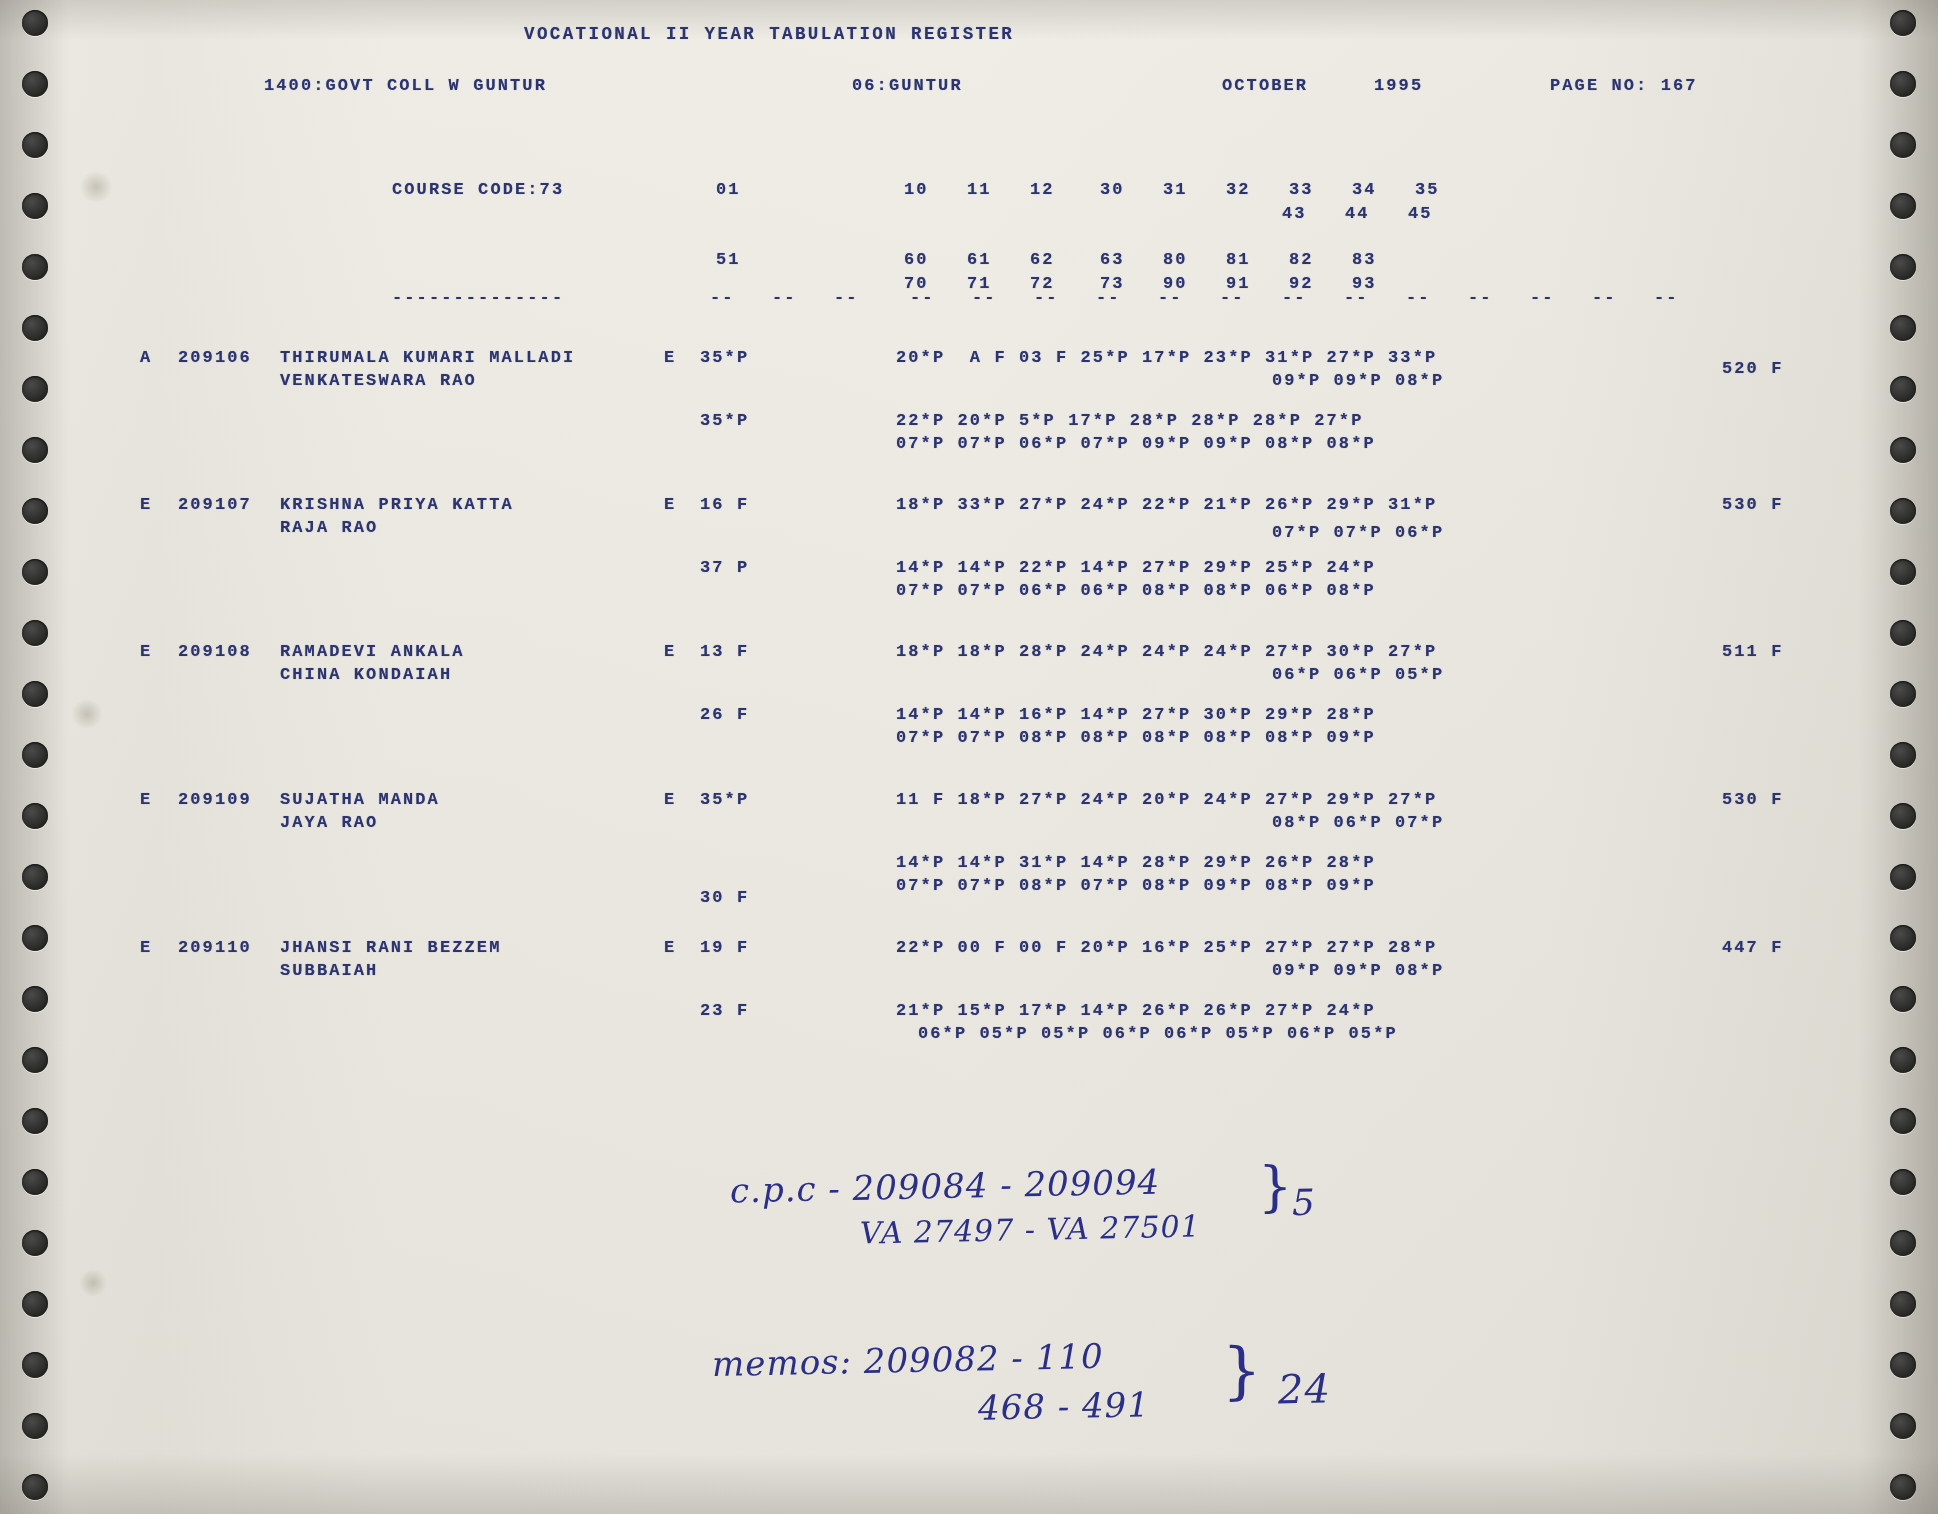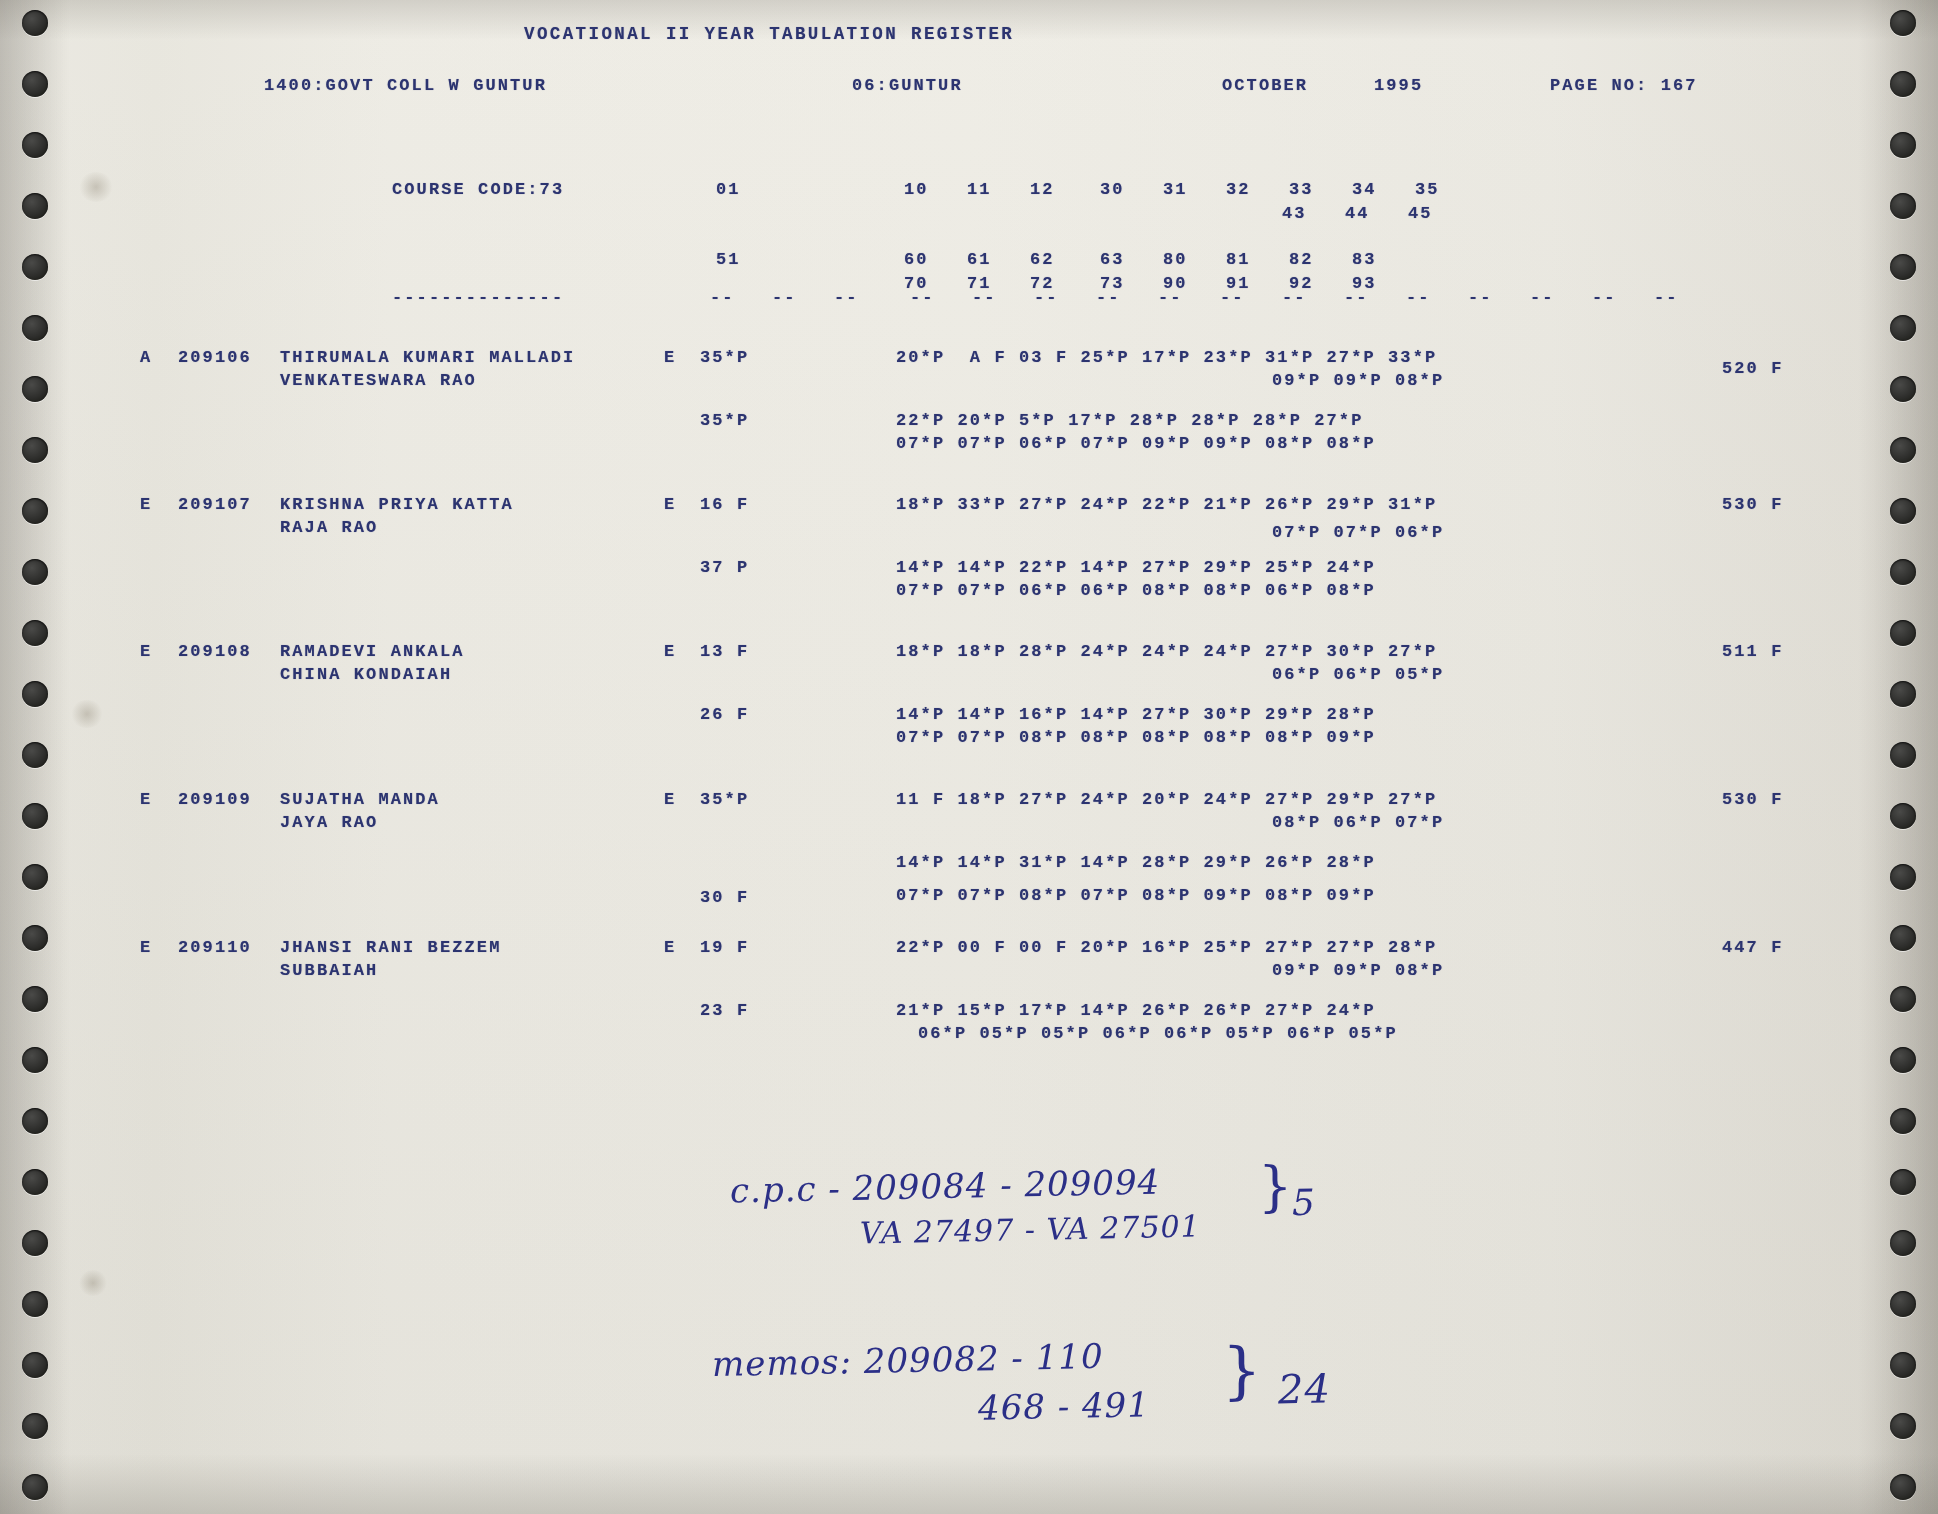--- a/index.html
+++ b/index.html
@@ -277,21 +277,21 @@
         <div class="txt b " style="left: 140px; top: 0px;">E</div>
         <div class="txt b " style="left: 178px; top: 0px;">209109</div>
         <div class="txt b " style="left: 280px; top: 0px;">SUJATHA MANDA</div>
         <div class="txt b " style="left: 280px; top: 23px;">JAYA RAO</div>
         <div class="txt b " style="left: 664px; top: 0px;">E</div>
         <div class="txt b " style="left: 700px; top: 0px;">35*P</div>
         <div class="txt b " style="left: 896px; top: 0px; font-family: Liberation Mono, monospace;">11 F 18*P 27*P 24*P 20*P 24*P 27*P 29*P 27*P</div>
         <div class="txt b " style="left: 1272px; top: 23px;">08*P 06*P 07*P</div>
         <div class="txt b " style="left: 700px; top: 63px; margin-top: 35px;">30 F</div>
         <div class="txt b " style="left: 896px; top: 63px;">14*P 14*P 31*P 14*P 28*P 29*P 26*P 28*P</div>
-        <div class="txt b " style="left: 896px; top: 96px;">07*P 07*P 08*P 07*P 08*P 09*P 08*P 09*P</div>
+        <div class="txt b " style="left: 896px; top: 86px;">07*P 07*P 08*P 07*P 08*P 09*P 08*P 09*P</div>
         <div class="txt b " style="left: 1722px; top: 0px;">530 F</div>
       </div>
       <div style="position: absolute; left: 0px; top: 938px; width: 1938px; height: 140px;">
         <div class="txt b " style="left: 140px; top: 0px;">E</div>
         <div class="txt b " style="left: 178px; top: 0px;">209110</div>
         <div class="txt b " style="left: 280px; top: 0px;">JHANSI RANI BEZZEM</div>
         <div class="txt b " style="left: 280px; top: 23px;">SUBBAIAH</div>
         <div class="txt b " style="left: 664px; top: 0px;">E</div>
         <div class="txt b " style="left: 700px; top: 0px;">19 F</div>
         <div class="txt b " style="left: 896px; top: 0px;">22*P 00 F 00 F 20*P 16*P 25*P 27*P 27*P 28*P</div>

